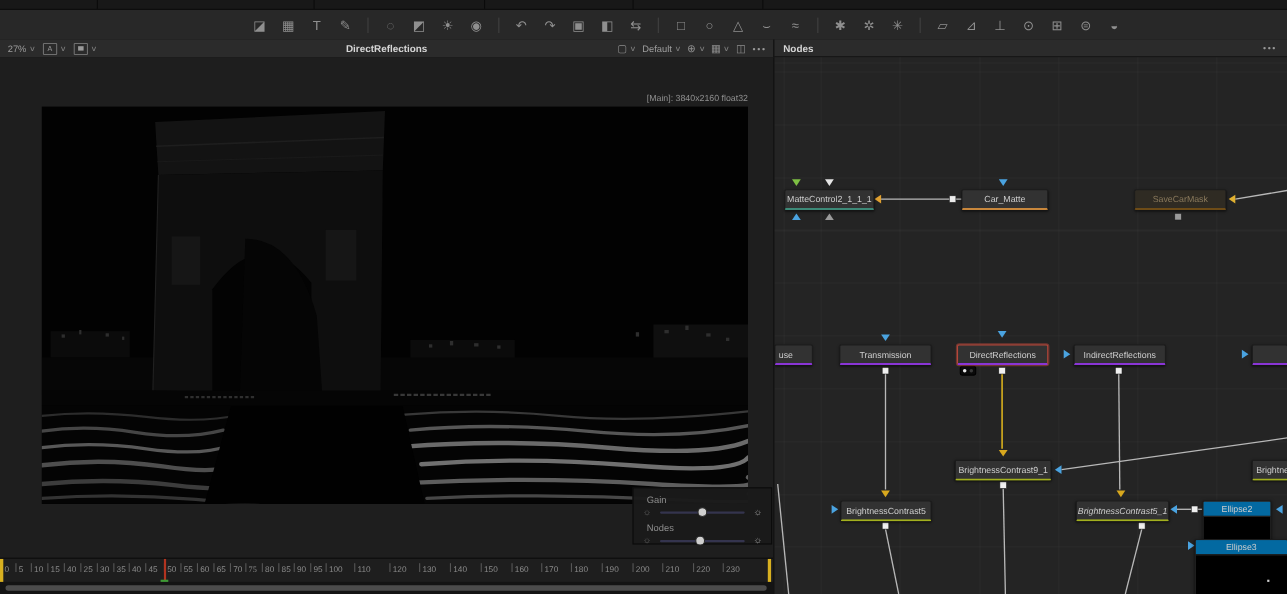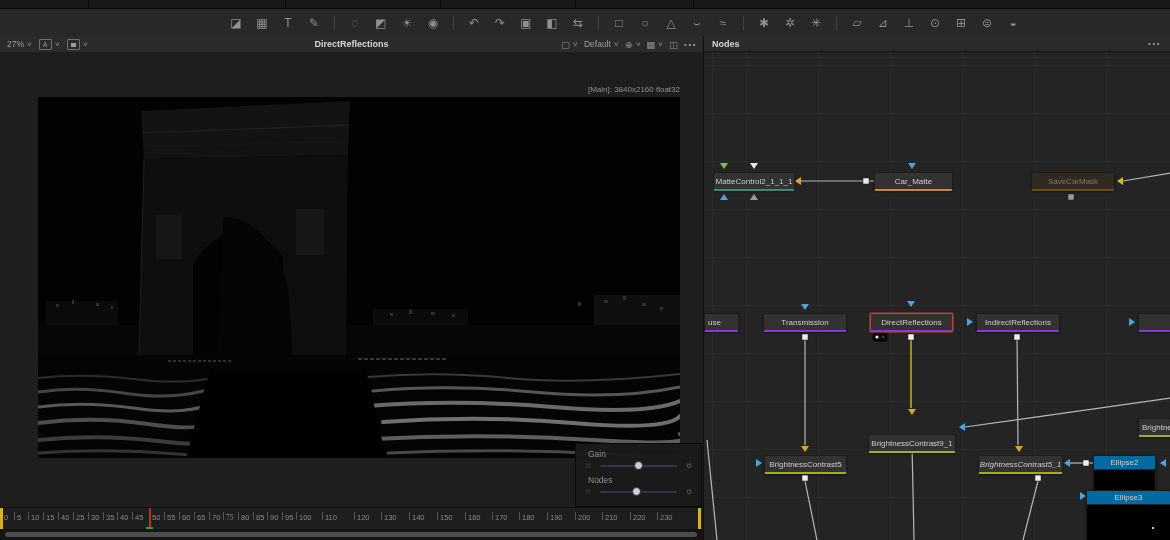--- a/index.html
+++ b/index.html
@@ -26,21 +26,21 @@
   .vh-right{position:absolute;right:6px;top:0;height:16px;display:flex;align-items:center;gap:6px;}
   .mini-icon{font-size:9.5px;color:#8d8d8d;}
   .dots{letter-spacing:1.5px;color:#9a9a9a;font-size:8px;}
   .nodes-title{position:absolute;left:8px;top:0;line-height:16px;font-size:9px;font-weight:bold;color:#d6d6d6;}
   .nh-dots{position:absolute;right:9px;top:0;line-height:16px;}
   
   .viewer-pane{position:absolute;left:0;top:52px;width:703px;height:455px;background:#1e1e1e;overflow:hidden;}
   .vimg{position:absolute;left:38px;top:45px;width:642px;height:361px;background:#020202;}
   .vcaption{position:absolute;right:23px;top:33px;font-size:8px;color:#8f8f8f;}
   
-  .gg{position:absolute;left:575px;top:391px;width:127px;height:64px;background:rgba(26,26,26,.96);
+  .gg{position:absolute;left:575px;top:391px;width:127px;height:52px;background:rgba(26,26,26,.96);
       border:1px solid #0a0a0a;box-sizing:border-box;z-index:30;padding:4px 0 0 0;}
   .gg-label{font-size:8.5px;color:#8f8f8f;margin:1px 0 1px 12px;}
   .gg-row{position:relative;height:12px;margin:0 10px 3px 10px;}
   .sun-l,.sun-r{position:absolute;top:0;font-size:9px;}
   .sun-l{left:-2px;color:#565656;}
   .sun-r{right:-2px;color:#8d8d8d;}
   .track{position:absolute;left:14px;right:14px;top:5px;height:2px;background:#34344e;border-radius:1px;}
   .knob{position:absolute;top:1px;width:7px;height:7px;border-radius:50%;background:#cfcfcf;border:1px solid #2a2a2a;}
   
   .timeline{position:absolute;left:0;top:507px;width:703px;height:22px;background:#1e1e1e;border-top:1px solid #0d0d0d;overflow:hidden;}
@@ -331,21 +331,21 @@
       </svg>
     <div class="glayer" id="graph-nodes">
         <div class="gnode" style="left: 9px; top: 120px; width: 82px; border-bottom-color: rgb(61, 138, 120);">MatteControl2_1_1_1</div>
         <div class="gnode" style="left: 170px; top: 120px; width: 79px; border-bottom-color: rgb(200, 135, 60);">Car_Matte</div>
         <div class="gnode dim" style="left: 327px; top: 120px; width: 84px; border-bottom-color: rgb(110, 76, 23);">SaveCarMask</div>
         <div class="gnode left" style="left: 0px; top: 261px; width: 35px; border-bottom-color: rgb(138, 53, 214);">use</div>
         <div class="gnode" style="left: 59px; top: 261px; width: 84px; border-bottom-color: rgb(138, 53, 214);">Transmission</div>
         <div class="gnode sel" style="left: 166px; top: 261px; width: 83px; border-bottom-color: rgb(138, 53, 214);">DirectReflections</div>
         <div class="gnode" style="left: 272px; top: 261px; width: 84px; border-bottom-color: rgb(138, 53, 214);">IndirectReflections</div>
         <div class="gnode" style="left: 434px; top: 261px; width: 33px; border-bottom-color: rgb(138, 53, 214);"></div>
-        <div class="gnode" style="left: 164px; top: 366px; width: 88px; border-bottom-color: rgb(163, 176, 30); margin-top: 16px;">BrightnessContrast9_1</div>
+        <div class="gnode" style="left: 164px; top: 366px; width: 88px; border-bottom-color: rgb(163, 176, 30);">BrightnessContrast9_1</div>
         <div class="gnode left" style="left: 434px; top: 366px; width: 33px; border-bottom-color: rgb(163, 176, 30);">Brightne</div>
         <div class="gnode" style="left: 60px; top: 403px; width: 83px; border-bottom-color: rgb(163, 176, 30);">BrightnessContrast5</div>
         <div class="gnode" style="left: 274px; top: 403px; width: 85px; border-bottom-color: rgb(163, 176, 30); font-style: italic;">BrightnessContrast5_1</div>
         <div class="tnode" style="left: 389px; top: 403px; width: 63px;">
           <div class="ttl">Ellipse2</div>
           <div class="thumb" style="height: 42px;">
             <div class="dome"></div>
           </div>
         </div>
         <div class="tnode" style="left: 382px; top: 438px; width: 85px;">

